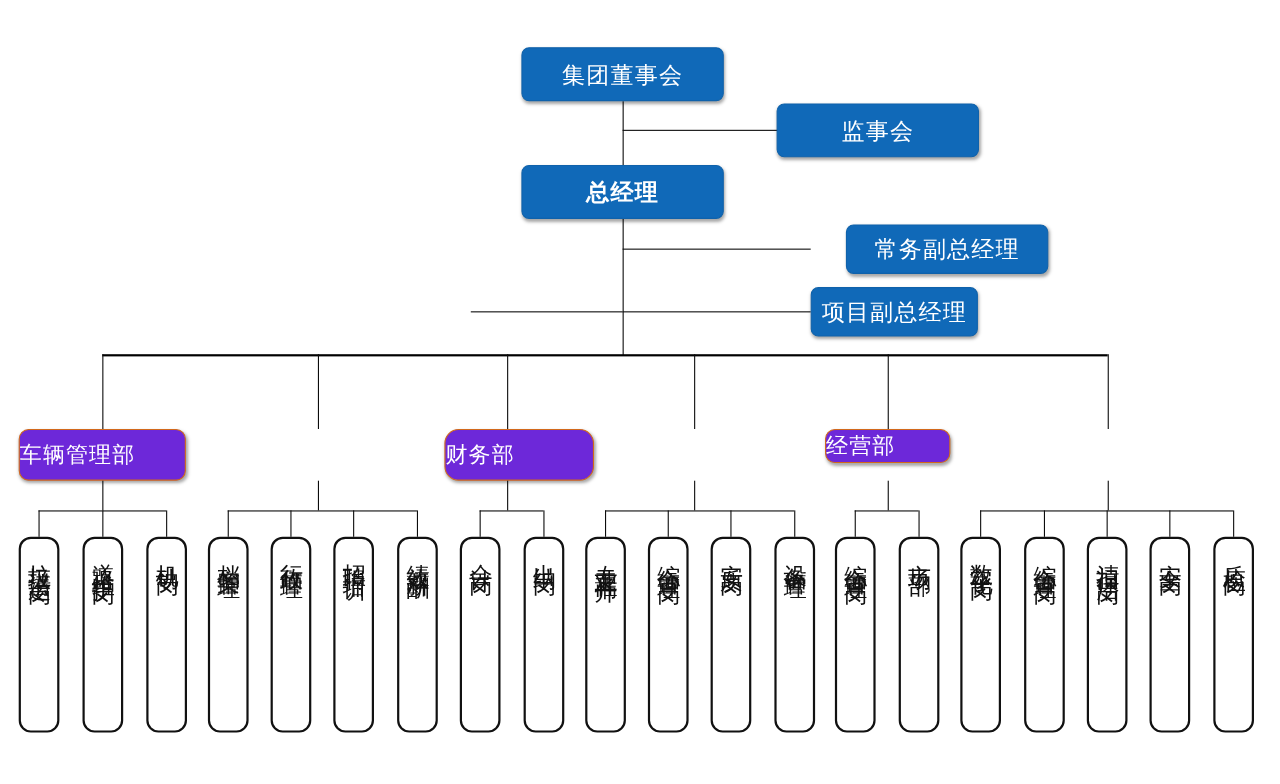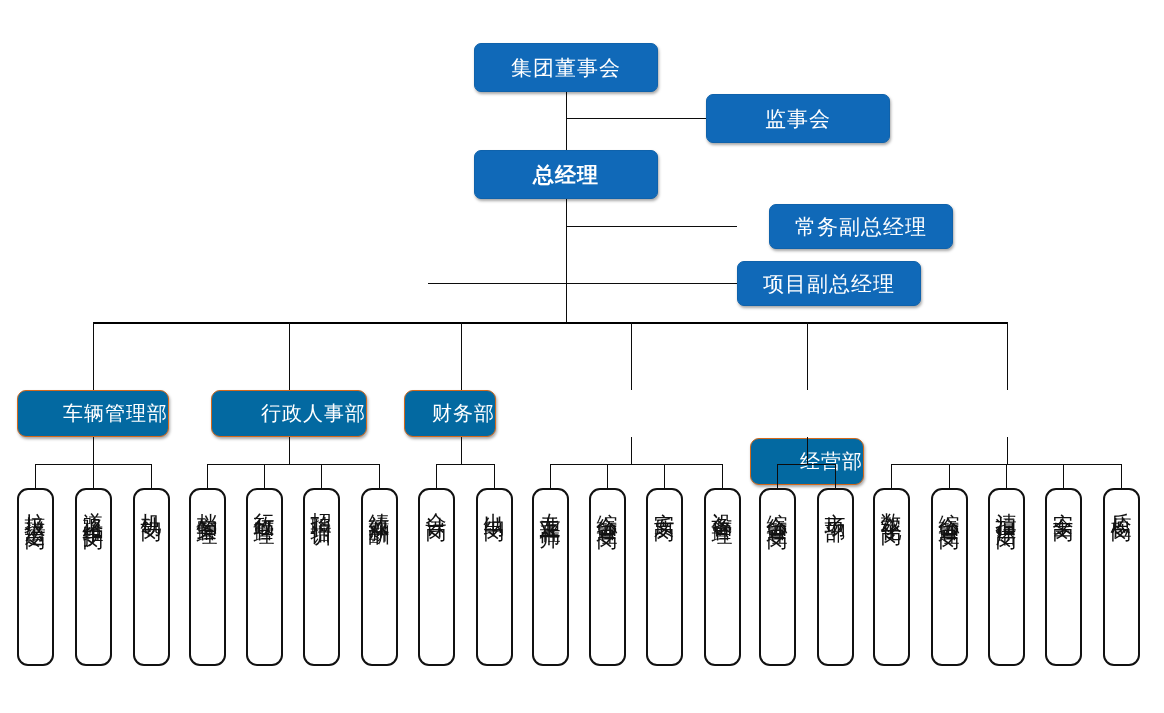--- a/index.html
+++ b/index.html
@@ -29,25 +29,25 @@
     font-size:21px;
     letter-spacing:1px;
     box-shadow:1px 2px 3px rgba(0,0,0,.35);
     box-sizing:border-box;
     white-space:nowrap;
   }
 
   
   .dept{
     position:absolute;
-    background:#0369a1;
+    background:#6d28d9;
     border:1px solid #d2691c;
     border-radius:9px;
     color:#ffffff;
-    display:flex;align-items:center;justify-content:flex-end;
+    display:flex;align-items:center;justify-content:flex-start;
     font-size:20px;
     letter-spacing:1px;
     box-shadow:1px 2px 3px rgba(0,0,0,.35);
     box-sizing:border-box;
     white-space:nowrap;
   }
 
   
   .post{
     position:absolute;
@@ -106,21 +106,21 @@
   </div>
 
   <div class="exec" style="left:474px;top:150px;width:184px;height:49px;font-weight:bold;">
     <span>总经理</span>
   </div>
 
   <div class="exec" style="left:737px;top:204px;width:184px;height:45px;margin-left:32px;">
     <span>常务副总经理</span>
   </div>
 
-  <div class="exec" style="left:737px;top:261px;width:184px;height:45px;">
+  <div class="exec" style="left:737px;top:261px;width:152px;height:45px;">
     <span>项目副总经理</span>
   </div>
 
 
   <div class="dept" style="left:17px;top:390px;width:152px;height:47px;">
     <span>车辆管理部</span>
   </div>
   <div class="ln v" style="left:93px;top:437px;height:27px;"></div>
   <div class="ln h" style="left:35px;top:464px;width:116px;"></div>
   <div class="ln v" style="left:35px;top:464px;height:24px;"></div>
@@ -129,43 +129,40 @@
   <div class="post" style="left:17px;top:488px;width:37px;height:178px;">
     <span class="vtxt">垃圾清运岗</span>
   </div>
   <div class="post" style="left:75px;top:488px;width:37px;height:178px;">
     <span class="vtxt">道路维护岗</span>
   </div>
   <div class="post" style="left:133px;top:488px;width:37px;height:178px;">
     <span class="vtxt">机动岗</span>
   </div>
 
-  <div class="dept" style="left:211px;top:390px;width:156px;height:47px;">
-    <span>行政人事部</span>
-  </div>
   <div class="ln v" style="left:289px;top:437px;height:27px;"></div>
   <div class="ln h" style="left:207px;top:464px;width:172px;"></div>
   <div class="ln v" style="left:207px;top:464px;height:24px;"></div>
   <div class="ln v" style="left:264px;top:464px;height:24px;"></div>
   <div class="ln v" style="left:321px;top:464px;height:24px;"></div>
   <div class="ln v" style="left:379px;top:464px;height:24px;"></div>
   <div class="post" style="left:189px;top:488px;width:37px;height:178px;">
     <span class="vtxt">档案管理</span>
   </div>
   <div class="post" style="left:246px;top:488px;width:37px;height:178px;">
     <span class="vtxt">行政管理</span>
   </div>
   <div class="post" style="left:303px;top:488px;width:37px;height:178px;">
     <span class="vtxt">招聘培训</span>
   </div>
   <div class="post" style="left:361px;top:488px;width:37px;height:178px;">
     <span class="vtxt">绩效薪酬</span>
   </div>
 
-  <div class="dept" style="left:404px;top:390px;width:92px;height:47px;">
+  <div class="dept" style="left:404px;top:390px;width:136px;height:47px;border-radius:13px;">
     <span>财务部</span>
   </div>
   <div class="ln v" style="left:461px;top:437px;height:27px;"></div>
   <div class="ln h" style="left:436px;top:464px;width:58px;"></div>
   <div class="ln v" style="left:436px;top:464px;height:24px;"></div>
   <div class="ln v" style="left:494px;top:464px;height:24px;"></div>
   <div class="post" style="left:418px;top:488px;width:37px;height:178px;">
     <span class="vtxt">会计岗</span>
   </div>
   <div class="post" style="left:476px;top:488px;width:37px;height:178px;">
@@ -184,21 +181,21 @@
   <div class="post" style="left:589px;top:488px;width:37px;height:178px;">
     <span class="vtxt">综合管理岗</span>
   </div>
   <div class="post" style="left:646px;top:488px;width:37px;height:178px;">
     <span class="vtxt">安质岗</span>
   </div>
   <div class="post" style="left:704px;top:488px;width:37px;height:178px;">
     <span class="vtxt">设备管理</span>
   </div>
 
-  <div class="dept" style="left:750px;top:390px;width:114px;height:47px;margin-top:48px;">
+  <div class="dept" style="left:750px;top:390px;width:114px;height:31px;">
     <span>经营部</span>
   </div>
   <div class="ln v" style="left:807px;top:437px;height:27px;"></div>
   <div class="ln h" style="left:777px;top:464px;width:58px;"></div>
   <div class="ln v" style="left:777px;top:464px;height:24px;"></div>
   <div class="ln v" style="left:835px;top:464px;height:24px;"></div>
   <div class="post" style="left:759px;top:488px;width:37px;height:178px;">
     <span class="vtxt">综合管理岗</span>
   </div>
   <div class="post" style="left:817px;top:488px;width:37px;height:178px;">

